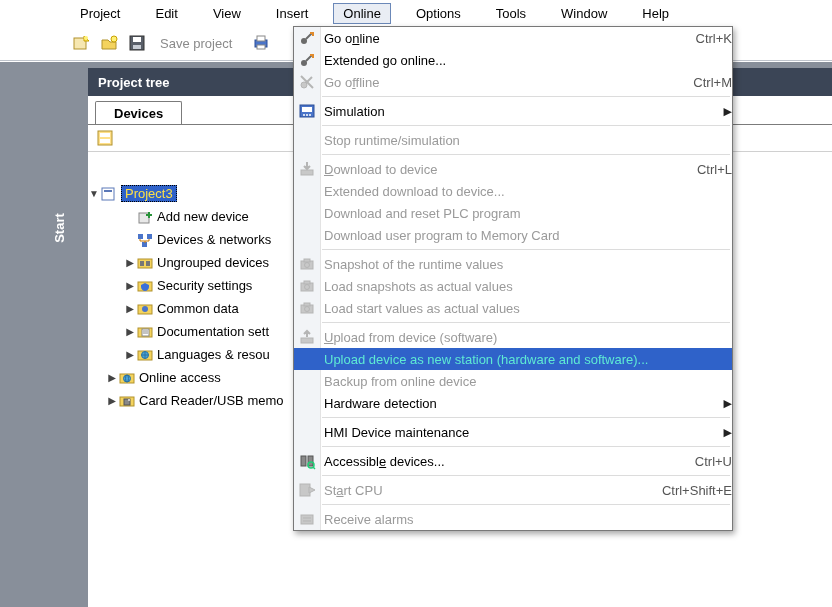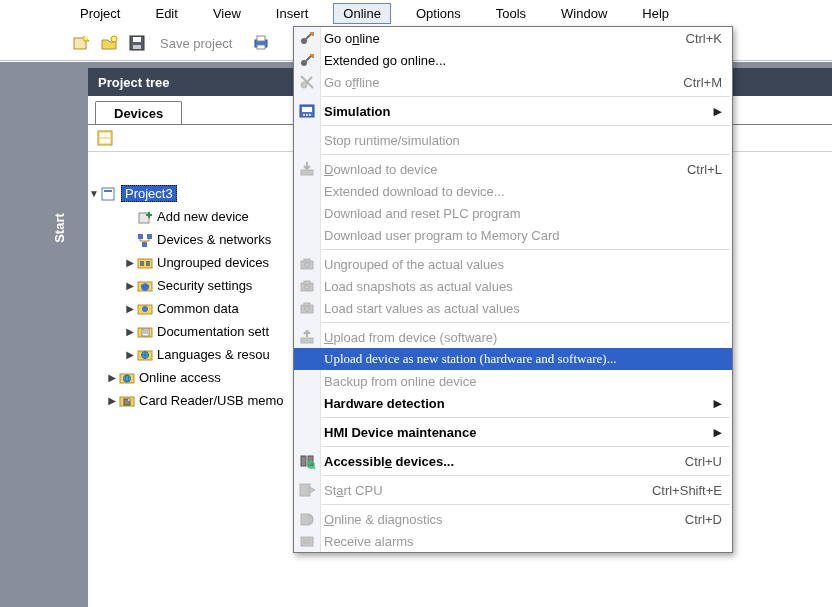--- a/index.html
+++ b/index.html
@@ -21,36 +21,36 @@
   .devtabs{position:absolute;left:95px;top:97px;height:28px;display:flex;align-items:flex-end;}
   .tab{background:#fff;border:1px solid #7b7b7b;border-bottom:none;padding:4px 18px 4px 18px;font-weight:bold;border-radius:2px 2px 0 0;margin-top:35px;}
   .devpanel{position:absolute;left:88px;top:124px;right:0;bottom:0;background:#fff;border-top:1px solid #7b7b7b;}
   .dev-toolbar{height:26px;border-bottom:1px solid #d0d0d0;display:flex;align-items:center;padding-left:6px;}
   
   .tree{position:absolute;left:88px;top:182px;width:290px;}
   .tree-row{display:flex;align-items:center;height:23px;white-space:nowrap;}
   .indent{display:inline-block;width:18px;}
   .tw{width:12px;text-align:center;color:#444;font-size:10px;}
   .ico{width:18px;height:18px;display:inline-flex;align-items:center;justify-content:center;margin-right:3px;}
-  .sel-label{background:#2f62c9;color:#ffffff;border:1px dotted #000;padding:0 3px;}
+  .sel-label{background:#2f62c9;color:#fde047;border:1px dotted #000;padding:0 3px;}
   
   .vstart{position:absolute;left:52px;top:258px;color:#fff;font-weight:bold;transform:rotate(-90deg);transform-origin:left top;width:60px;text-align:center;}
   .little-notch{position:absolute;left:76px;top:365px;width:12px;height:12px;background:#888f9a;}
   
   .menu{position:absolute;left:293px;top:26px;width:438px;background:#fff;border:1px solid #787878;box-shadow:2px 3px 6px rgba(0,0,0,.35);}
   .menu .gutter{position:absolute;left:0;top:0;bottom:0;width:26px;background:#f2f4f7;border-right:1px solid #e3e3e3;}
-  .m-row{position:relative;height:22px;display:flex;align-items:center;padding-left:30px;padding-right:10px;}
+  .m-row{position:relative;height:22px;display:flex;align-items:center;padding-left:30px;padding-right:0;}
   .m-row .ic{position:absolute;left:4px;top:2px;width:18px;height:18px;display:flex;align-items:center;justify-content:center;}
   .m-row .lbl{flex:1;}
   .m-row .sc{color:#555;}
   .m-row .arr{color:#222;font-size:11px;}
   .m-row.disabled{color:#9a9a9a;}
   .m-row.disabled .ic svg *{stroke:#b5b5b5;fill:#c8c8c8;}
-  .m-row.hover{background:#2f62c9;color:#ffffff;font-family:Liberation Serif, serif;}
-  .m-row.bold .lbl{font-weight:bold;}
+  .m-row.hover{background:#2f62c9;color:#5eead4;}
+  .m-row.bold .lbl{font-weight:normal;}
   .m-sep{height:0;border-top:1px solid #dcdcdc;margin:3px 2px 3px 28px;}
   
   svg{overflow:visible;}
 </style>
 </head>
 <body>
 
 <div class="app">
 
   <div class="menubar" id="menubar">
@@ -321,21 +321,21 @@
       </div>
       <div class="m-sep"></div>
       <div class="m-row disabled">
         <span class="ic">
           <svg width="16" height="16">
             <rect x="2" y="5" width="12" height="8" fill="#b8b8b8" stroke="#666"></rect>
             <circle cx="8" cy="9" r="2.5" fill="#fff"></circle>
             <rect x="5" y="3" width="6" height="3" fill="#b8b8b8"></rect>
           </svg>
         </span>
-        <span class="lbl">Ungrouped of the actual values</span>
+        <span class="lbl">Snapshot of the runtime values</span>
       </div>
       <div class="m-row disabled">
         <span class="ic">
           <svg width="16" height="16">
             <rect x="2" y="5" width="12" height="8" fill="#b8b8b8" stroke="#666"></rect>
             <circle cx="8" cy="9" r="2.5" fill="#fff"></circle>
             <rect x="5" y="3" width="6" height="3" fill="#b8b8b8"></rect>
           </svg>
         </span>
         <span class="lbl">Load snapshots as actual values</span>
@@ -396,31 +396,20 @@
             <polygon points="10,5 16,8 10,11" fill="#3a3"></polygon>
           </svg>
         </span>
         <span class="lbl">St<u>a</u>rt CPU</span>
         <span class="sc">Ctrl+Shift+E</span>
       </div>
       <div class="m-sep"></div>
       <div class="m-row disabled">
         <span class="ic">
           <svg width="16" height="16">
-            <rect x="2" y="3" width="8" height="11" fill="#b8b8b8" stroke="#555"></rect>
-            <path d="M10 6c3 0 3 5 0 5" fill="none" stroke="#e08a2c" stroke-width="1.5"></path>
-            <path d="M10 4c5 0 5 9 0 9" fill="none" stroke="#e08a2c" stroke-width="1.5"></path>
-          </svg>
-        </span>
-        <span class="lbl"><u>O</u>nline &amp; diagnostics</span>
-        <span class="sc">Ctrl+D</span>
-      </div>
-      <div class="m-row disabled">
-        <span class="ic">
-          <svg width="16" height="16">
             <rect x="2" y="4" width="12" height="9" fill="#fff" stroke="#b8b8b8"></rect>
             <line x1="4" y1="7" x2="12" y2="7" stroke="#b8b8b8"></line>
             <line x1="4" y1="10" x2="12" y2="10" stroke="#b8b8b8"></line>
           </svg>
         </span>
         <span class="lbl">Receive alarms</span>
       </div>
     </div>
 
 </div>

